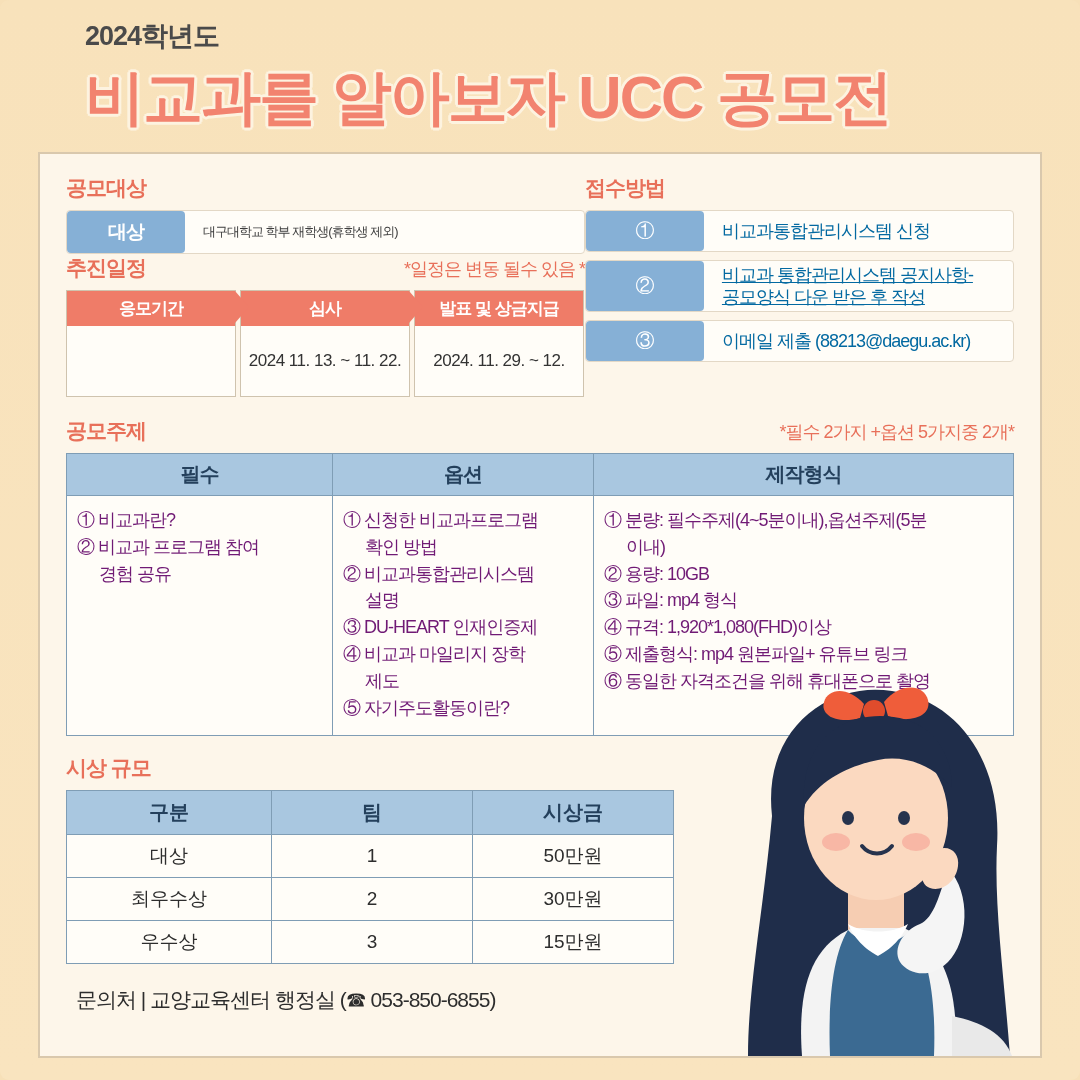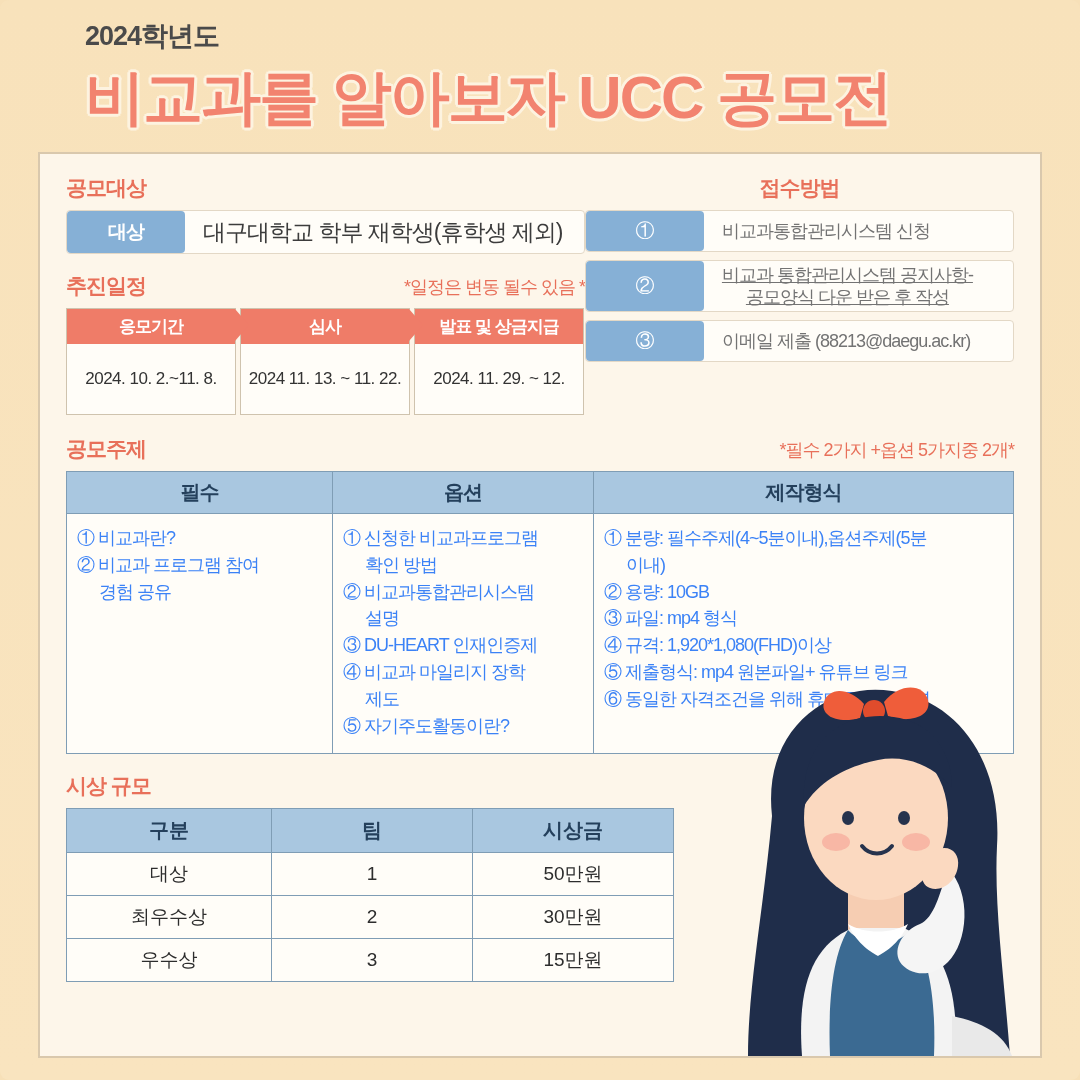--- a/index.html
+++ b/index.html
@@ -65,21 +65,21 @@
     font-size: 21px;
     font-weight: bold;
     letter-spacing: -1px;
   }
 
   
   .top-row {
     display: flex;
   }
   .col-left { width: 520px; }
-  .col-right { width: 430px; text-align: center; }
+  .col-right { width: 430px; }
 
   .target-row {
     display: flex;
     align-items: stretch;
     margin-top: 8px;
     background: #fffdf8;
     border: 1px solid #e3d8c6;
     border-radius: 4px;
     height: 42px;
   }
@@ -92,30 +92,29 @@
     display: flex;
     align-items: center;
     justify-content: center;
     border-radius: 4px;
     letter-spacing: -1px;
   }
   .target-text {
     display: flex;
     align-items: center;
     padding-left: 18px;
-    font-size: 23px;
+    font-size: 13px;
     color: #3c3c3c;
     letter-spacing: -1px;
   }
 
   .sub-head-row {
     display: flex;
     align-items: baseline;
     justify-content: space-between;
-    margin-top: 18px;
   }
   .note-red {
     color: #e8705a;
     font-size: 18px;
     font-weight: normal;
     letter-spacing: -1px;
   }
 
   
   .sched {
@@ -182,21 +181,21 @@
     align-items: center;
     justify-content: center;
     font-size: 19px;
     border-radius: 4px;
   }
   .apply-text {
     display: flex;
     align-items: center;
     padding-left: 18px;
     font-size: 18px;
-    color: #737373;
+    color: #0369a1;
     letter-spacing: -1px;
     line-height: 1.25;
   }
 
   
   .theme-head-row {
     display: flex;
     align-items: baseline;
     justify-content: space-between;
     margin-top: 20px;
@@ -216,21 +215,21 @@
     border: 1px solid #7f9db5;
     padding: 7px 0;
     letter-spacing: -1px;
     text-align: center;
   }
   table.grid td {
     border: 1px solid #7f9db5;
     vertical-align: top;
     padding: 12px 10px;
     font-size: 18px;
-    color: #3b82f6;
+    color: #701a75;
     line-height: 1.38;
     letter-spacing: -1px;
   }
   td.mid { vertical-align: middle; }
   .ol { margin: 0; padding: 0; list-style: none; }
   .ol li { margin-bottom: 2px; }
   .ind { padding-left: 22px; display: block; }
 
   
   .prize-title { margin-top: 18px; }
@@ -302,21 +301,20 @@
           </div>
 
           <div class="sub-head-row">
             <div class="sec-title">추진일정</div>
             <div class="note-red">*일정은 변동 될수 있음 *</div>
           </div>
 
           <div class="sched">
             <div class="sched-box">
               <div class="sched-head arrow">응모기간</div>
-              <div class="sched-body">2024. 10. 2.~11. 8.</div>
             </div>
             <div class="sched-box">
               <div class="sched-head arrow">심사</div>
               <div class="sched-body">2024  11. 13. ~ 11. 22.</div>
             </div>
             <div class="sched-box">
               <div class="sched-head">발표 및 상금지급</div>
               <div class="sched-body">2024. 11. 29. ~ 12.</div>
             </div>
           </div>
@@ -410,20 +408,21 @@
           <td>30만원</td>
         </tr>
         <tr>
           <td>우수상</td>
           <td>3</td>
           <td>15만원</td>
         </tr>
       </tbody>
         </table>
 
+      <div class="contact">문의처  | 교양교육센터 행정실 (☎ 053-850-6855)</div>
     </div>
 
     <svg class="illus" viewBox="0 0 380 400">
 
       <path d="M120 160 C110 70 180 25 240 35 C310 45 350 110 345 190 C342 250 352 320 358 400 L96 400 C96 330 112 250 120 160 Z" fill="#1f2d4a"></path>
 
       <path d="M212 48 C196 30 176 32 172 46 C168 60 186 68 208 62 Z" fill="#ef5d3a"></path>
       <path d="M232 46 C248 26 272 28 276 44 C280 60 258 68 236 60 Z" fill="#ef5d3a"></path>
       <circle cx="222" cy="55" r="11" fill="#e04c2c"></circle>
 

